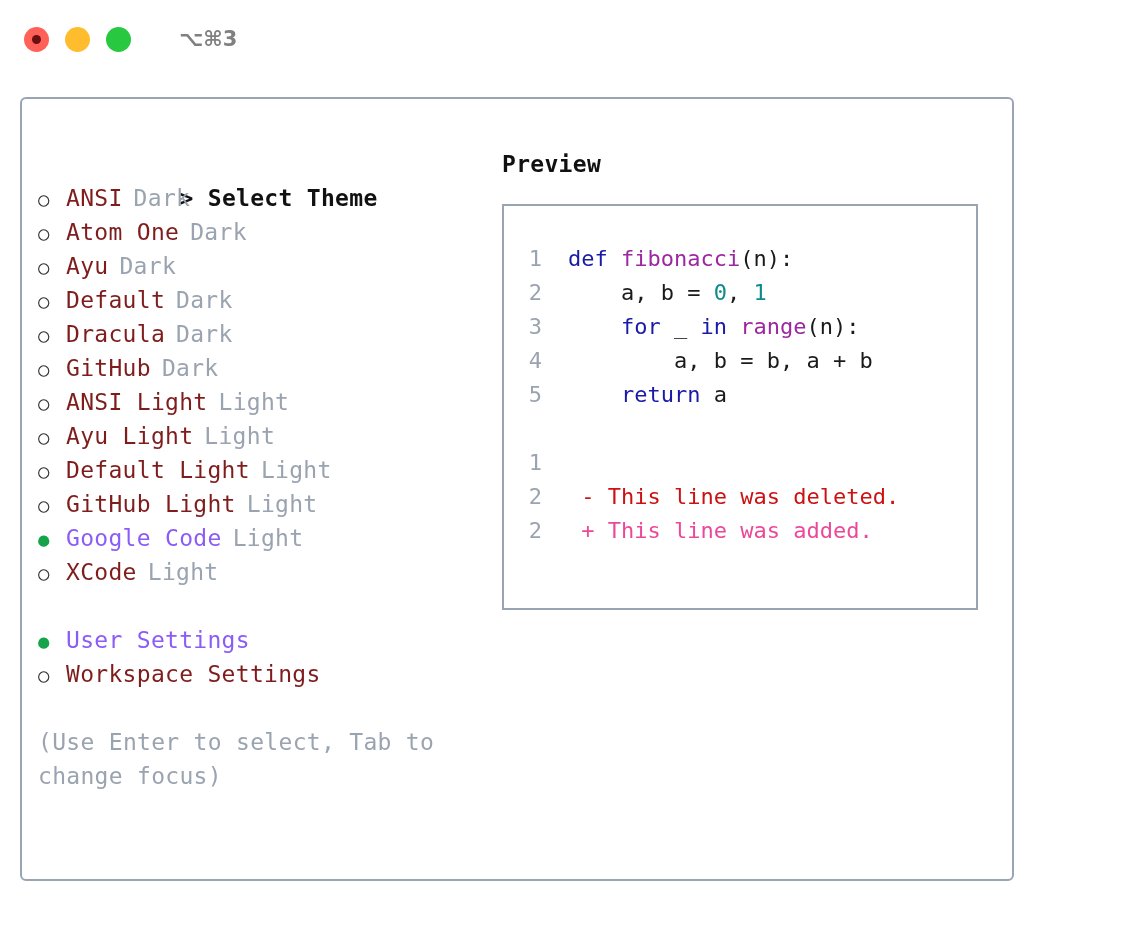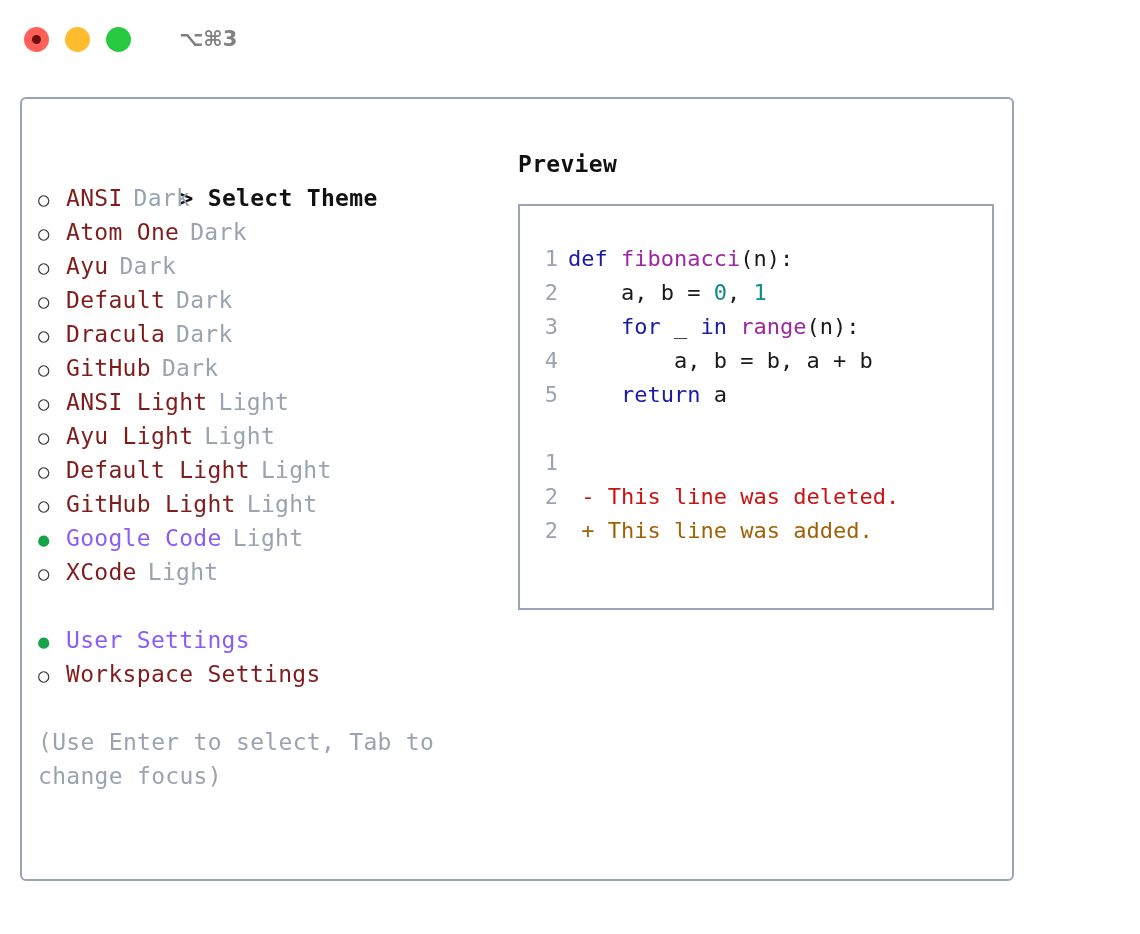--- a/index.html
+++ b/index.html
@@ -138,21 +138,21 @@
     font-size: 23px;
     line-height: 34px;
     letter-spacing: 0.3px;
     white-space: pre-line;
     width: 410px;
   }
 
   
   .right-col {
     position: absolute;
-    left: 496px;
+    left: 480px;
     top: 48px;
     width: 490px;
   }
   .preview-box {
     margin-top: 23px;
     width: 476px;
     height: 406px;
     border: 2px solid #9aa5b4;
     box-sizing: border-box;
     background: #ffffff;
@@ -167,30 +167,30 @@
     letter-spacing: 0px;
   }
   .lineno {
     width: 48px;
     flex: 0 0 48px;
     text-align: right;
     color: #9aa3b0;
     padding-right: 10px;
     box-sizing: border-box;
   }
-  .code-text { color: #1a1a1a; }
+  .code-text { color: #1a1a1a; margin-left: 16px; }
   .blank-row { height: 34px; }
 
   .tok-kw   { color: #1a1aa8; }
   .tok-fn   { color: #9c27a0; }
   .tok-num  { color: #0f8a8a; }
   .tok-pln  { color: #1a1a1a; }
   .tok-ctx  { color: #888888; }
   .tok-del  { color: #cc1111; }
-  .tok-add  { color: #a16207; }
+  .tok-add  { color: #ec4899; }
 </style>
 </head>
 <body>
 
 <div id="app">
 
   <div class="titlebar">
     <div class="lights">
       <div class="light red">
         <div class="rec-dot"></div>

